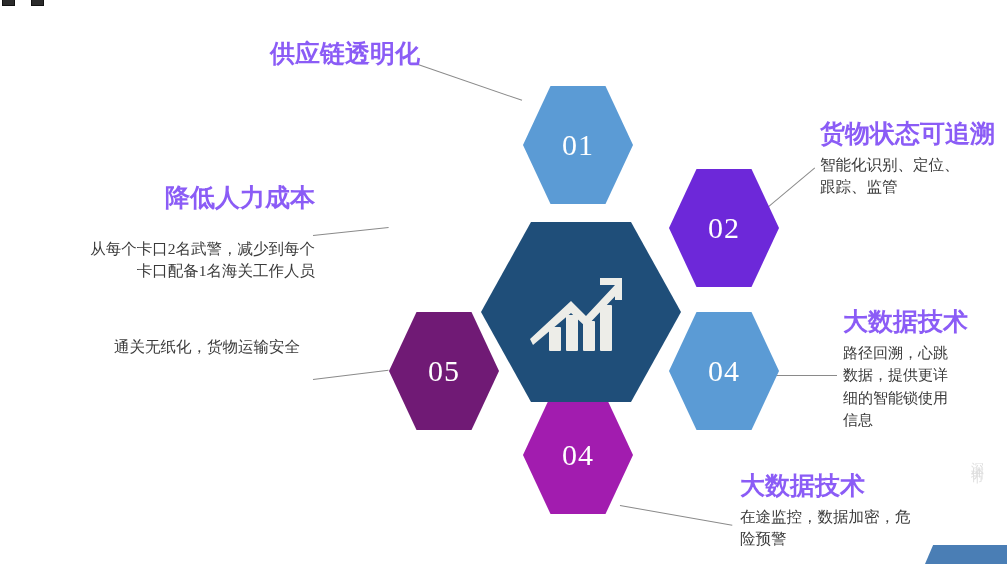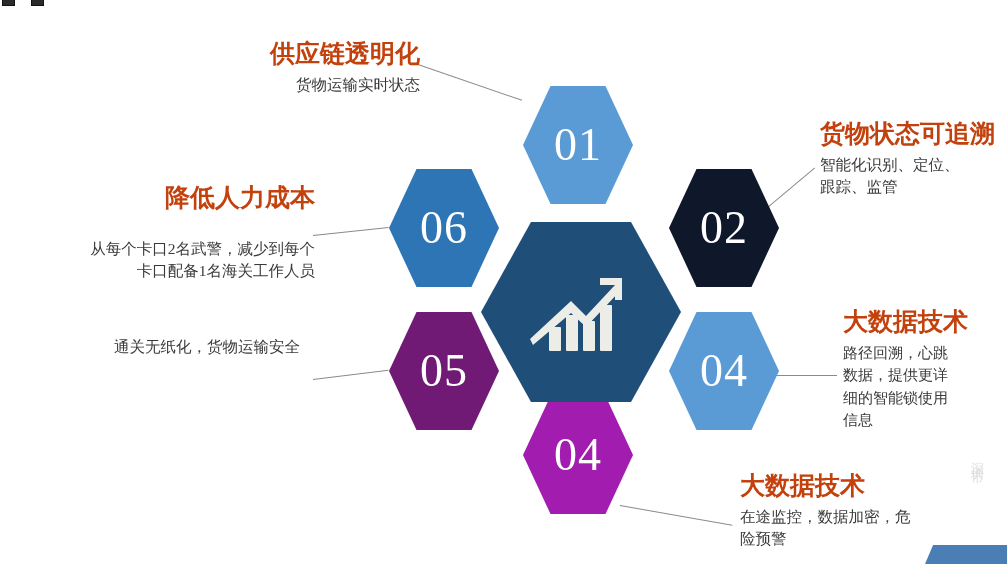--- a/index.html
+++ b/index.html
@@ -34,21 +34,21 @@
     height: 100%;
     -webkit-clip-path: polygon(25% 0%, 75% 0%, 100% 50%, 75% 100%, 25% 100%, 0% 50%);
     clip-path: polygon(25% 0%, 75% 0%, 100% 50%, 75% 100%, 25% 100%, 0% 50%);
     display: flex;
     align-items: center;
     justify-content: center;
   }
   .hex-num {
     color: #ffffff;
     font-family: "Liberation Serif", "DejaVu Serif", serif;
-    font-size: 46px;
+    font-size: 30px;
     line-height: 1;
     letter-spacing: 1px;
   }
 
   
   #center-hex-wrap { position: absolute; }
   #center-hex {
     position: absolute;
     left: 0; top: 0; width: 100%; height: 100%;
     background: #1F4E79;
@@ -65,21 +65,21 @@
   .leader {
     position: absolute;
     background: #8a8a8a;
     height: 1px;
     transform-origin: 0 50%;
   }
 
   
   .callout { position: absolute; }
   .callout .c-title {
-    color: #c2410c;
+    color: #8b5cf6;
     font-weight: bold;
     font-size: 25px;
     line-height: 1.1;
     white-space: nowrap;
     margin: 0 0 6px 0;
     font-family: "Liberation Serif", "DejaVu Serif", serif;
   }
   .callout .c-body {
     color: #3a3a3a;
     font-size: 15.5px;
@@ -125,21 +125,21 @@
   <div class="leader" style="left:313px; top:379px; width:76px; transform: rotate(-7deg);"></div>
   <div class="leader" style="left:313px; top:235px; width:76px; transform: rotate(-6deg);"></div>
 
   <div class="hex-wrap" style="left:523px; top:86px; width:110px; height:118px;">
     <div class="hex" style="background:#5B9BD5;">
       <span class="hex-num">01</span>
     </div>
   </div>
 
   <div class="hex-wrap" style="left:669px; top:169px; width:110px; height:118px;">
-    <div class="hex" style="background:#0f172a;text-align:right;">
+    <div class="hex" style="background:#6d28d9;text-align:right;">
       <span class="hex-num">02</span>
     </div>
   </div>
 
   <div class="hex-wrap" style="left:669px; top:312px; width:110px; height:118px;">
     <div class="hex" style="background:#5B9BD5;">
       <span class="hex-num">04</span>
     </div>
   </div>
 
@@ -148,25 +148,20 @@
       <span class="hex-num">04</span>
     </div>
   </div>
 
   <div class="hex-wrap" style="left:389px; top:312px; width:110px; height:118px;">
     <div class="hex" style="background:#701a75;">
       <span class="hex-num">05</span>
     </div>
   </div>
 
-  <div class="hex-wrap" style="left:389px; top:169px; width:110px; height:118px;">
-    <div class="hex" style="background:#2E75B6;">
-      <span class="hex-num">06</span>
-    </div>
-  </div>
 
   <div id="center-hex-wrap" style="left:481px; top:222px; width:200px; height:180px;">
     <div id="center-hex"></div>
     <div id="growth-icon">
       <svg width="104" height="86" viewBox="0 0 104 86" aria-hidden="true">
         <g fill="#EDEDE8">
 
           <rect x="20" y="56" width="12" height="24" rx="1"></rect>
           <rect x="37" y="44" width="12" height="36" rx="1"></rect>
           <rect x="54" y="50" width="12" height="30" rx="1"></rect>
@@ -175,21 +170,20 @@
           <polygon points="4,74 1,68 42,30 57,45 86,14 91,20 57,56 42,42"></polygon>
 
           <polygon points="71,7 93,7 93,29 86,29 86,14 71,14"></polygon>
         </g>
       </svg>
     </div>
   </div>
 
   <div class="callout align-right" style="left:140px; top:40px; width:280px;">
     <p class="c-title">供应链透明化</p>
-    <p class="c-body">货物运输实时状态</p>
   </div>
 
   <div class="callout align-left" style="left:820px; top:120px; width:250px;">
     <p class="c-title">货物状态可追溯</p>
     <p class="c-body">智能化识别、定位、<br>跟踪、监管</p>
   </div>
 
   <div class="callout align-left" style="left:843px; top:308px; width:180px;">
     <p class="c-title">大数据技术</p>
     <p class="c-body" style="font-size:15px; line-height:1.5;">路径回溯，心跳<br>数据，提供更详<br>细的智能锁使用<br>信息</p>

